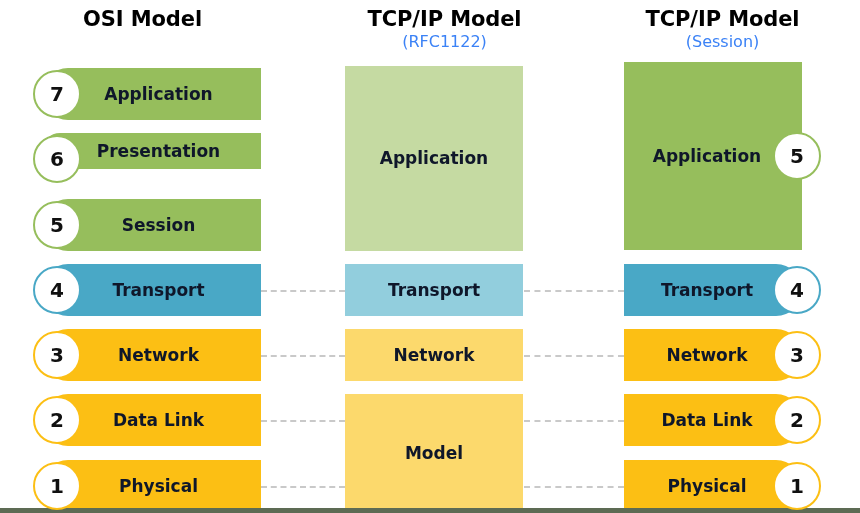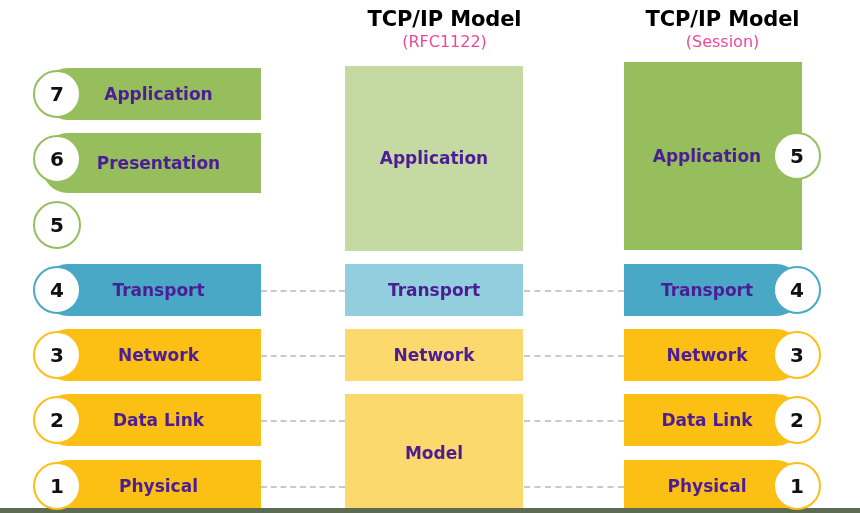--- a/index.html
+++ b/index.html
@@ -12,32 +12,32 @@
   }
   #stage{position:relative;width:860px;height:513px;overflow:hidden;}
 
   
   .col-head{position:absolute;text-align:center;}
   .col-head .t1{
     font-size:21px;font-weight:bold;color:#000000;
     letter-spacing:-0.1px;line-height:26px;white-space:nowrap;
   }
   .col-head .t2{
-    font-size:16px;font-weight:normal;color:#ec4899;
+    font-size:16px;font-weight:normal;color:#3b82f6;
     line-height:20px;white-space:nowrap;
   }
 
   
   .bar{
     position:absolute;
     display:flex;align-items:center;
     box-sizing:border-box;
   }
   .bar .label{
-    font-size:17px;font-weight:bold;color:#4c1d95;
+    font-size:17px;font-weight:bold;color:#0f172a;
     white-space:nowrap;line-height:1;
   }
 
   
   .osi .label{width:100%;text-align:center;padding-left:18px;padding-right:4px;}
 
   
   .rtc .label{width:100%;text-align:center;padding-right:16px;padding-left:4px;}
 
   
@@ -79,20 +79,24 @@
   .baseline{
     position:absolute;left:0;bottom:0;width:860px;height:5px;
     background:#5d6b54;
   }
 </style>
 </head>
 <body>
 
 <div id="stage">
 
+  <div class="col-head" style="left:20px;top:6px;width:245px;">
+    <div class="t1">OSI Model</div>
+    <div class="t2"></div>
+  </div>
 
   <div class="col-head" style="left:322px;top:6px;width:245px;">
     <div class="t1">TCP/IP Model</div>
     <div class="t2">(RFC1122)</div>
   </div>
 
   <div class="col-head" style="left:600px;top:6px;width:245px;">
     <div class="t1">TCP/IP Model</div>
     <div class="t2">(Session)</div>
   </div>
@@ -107,27 +111,30 @@
   <div class="dash" style="left:524px;top:420px;width:100px;"></div>
   <div class="dash" style="left:524px;top:486px;width:100px;"></div>
 
   <div class="bar osi" style="left:42px;top:68px;width:219px;height:52px;background:#96be5c;border-radius:26px 0 0 26px;">
     <span class="label">Application</span>
   </div>
   <div class="num" style="left:33px;top:70px;width:48px;height:48px;border:2px solid #96be5c;">
     <span>7</span>
   </div>
 
-  <div class="bar osi" style="left:42px;top:133px;width:219px;height:60px;background:#96be5c;border-radius:26px 0 0 26px;">
+  <div class="bar osi" style="left:42px;top:133px;width:219px;height:36px;background:#96be5c;border-radius:26px 0 0 26px;">
     <span class="label">Presentation</span>
   </div>
   <div class="num" style="left:33px;top:135px;width:48px;height:48px;border:2px solid #96be5c;">
     <span>6</span>
   </div>
 
+  <div class="bar osi" style="left:42px;top:199px;width:219px;height:52px;background:#96be5c;border-radius:26px 0 0 26px;">
+    <span class="label">Session</span>
+  </div>
   <div class="num" style="left:33px;top:201px;width:48px;height:48px;border:2px solid #96be5c;">
     <span>5</span>
   </div>
 
   <div class="bar osi" style="left:42px;top:264px;width:219px;height:52px;background:#49a8c6;border-radius:26px 0 0 26px;">
     <span class="label">Transport</span>
   </div>
   <div class="num" style="left:33px;top:266px;width:48px;height:48px;border:2px solid #49a8c6;">
     <span>4</span>
   </div>

